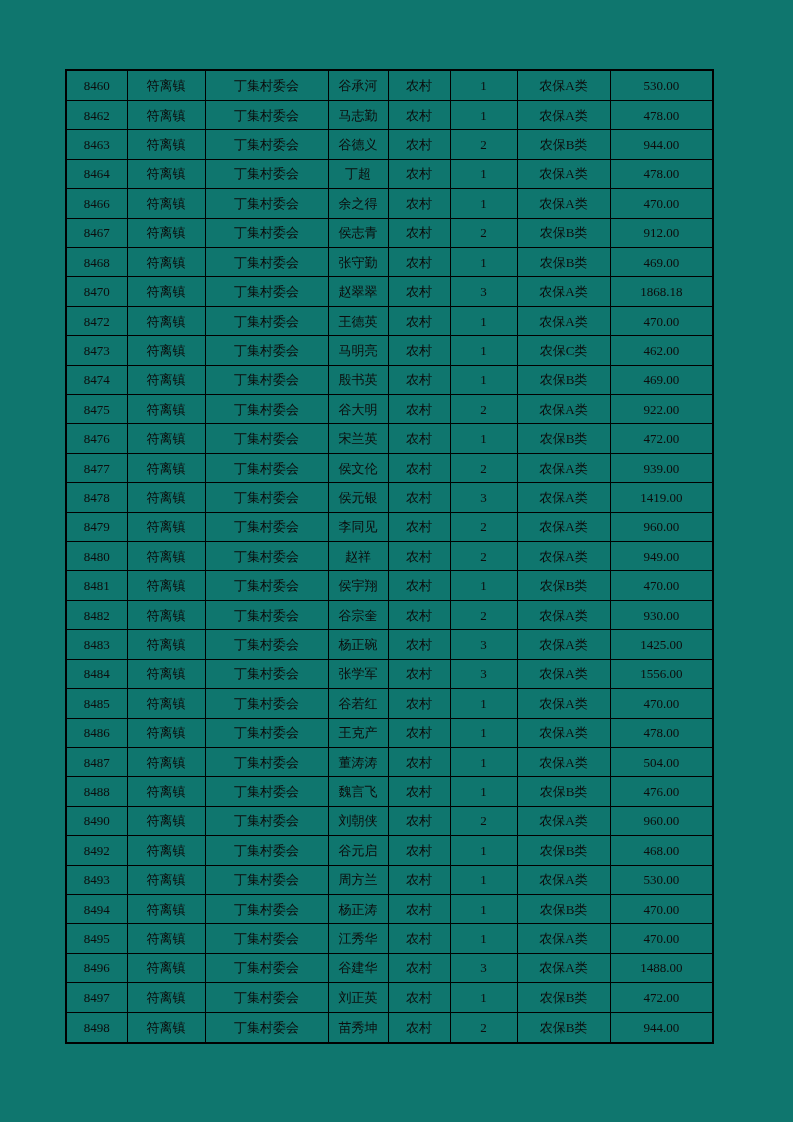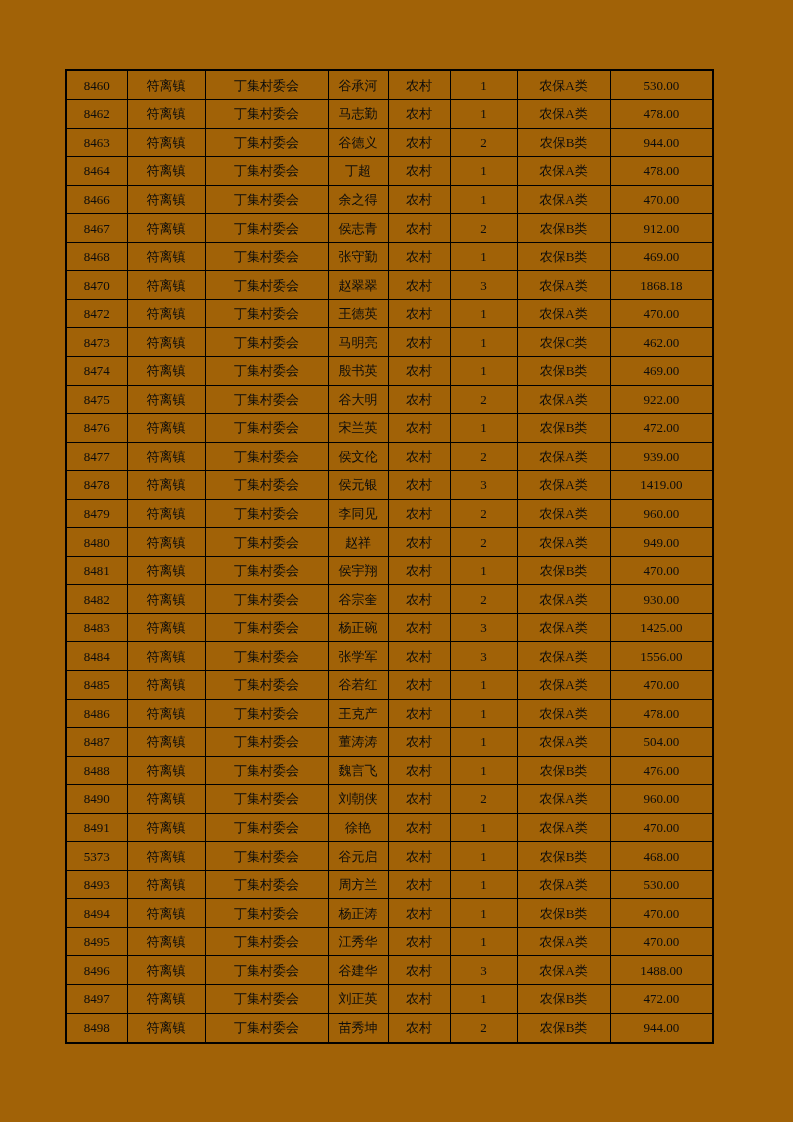--- a/index.html
+++ b/index.html
@@ -4,21 +4,21 @@
 <style>
   html, body {
     margin: 0;
     padding: 0;
     background: #ffffff;
   }
   .page {
     position: relative;
     width: 793px;
     height: 1122px;
-    background: #a16207;
+    background: #0f766e;
     overflow: hidden;
     font-family: "Liberation Serif", "DejaVu Serif", serif;
     color: #000000;
   }
   table.benefit-table {
     position: absolute;
     left: 65px;
     top: 69px;
     width: 647px;
     height: 975px;
@@ -318,31 +318,21 @@
           <td>8490</td>
           <td>符离镇</td>
           <td>丁集村委会</td>
           <td>刘朝侠</td>
           <td>农村</td>
           <td>2</td>
           <td>农保A类</td>
           <td>960.00</td>
         </tr>
         <tr>
-          <td>8491</td>
-          <td>符离镇</td>
-          <td>丁集村委会</td>
-          <td>徐艳</td>
-          <td>农村</td>
-          <td>1</td>
-          <td>农保A类</td>
-          <td>470.00</td>
-        </tr>
-        <tr>
-          <td>5373</td>
+          <td>8492</td>
           <td>符离镇</td>
           <td>丁集村委会</td>
           <td>谷元启</td>
           <td>农村</td>
           <td>1</td>
           <td>农保B类</td>
           <td>468.00</td>
         </tr>
         <tr>
           <td>8493</td>

